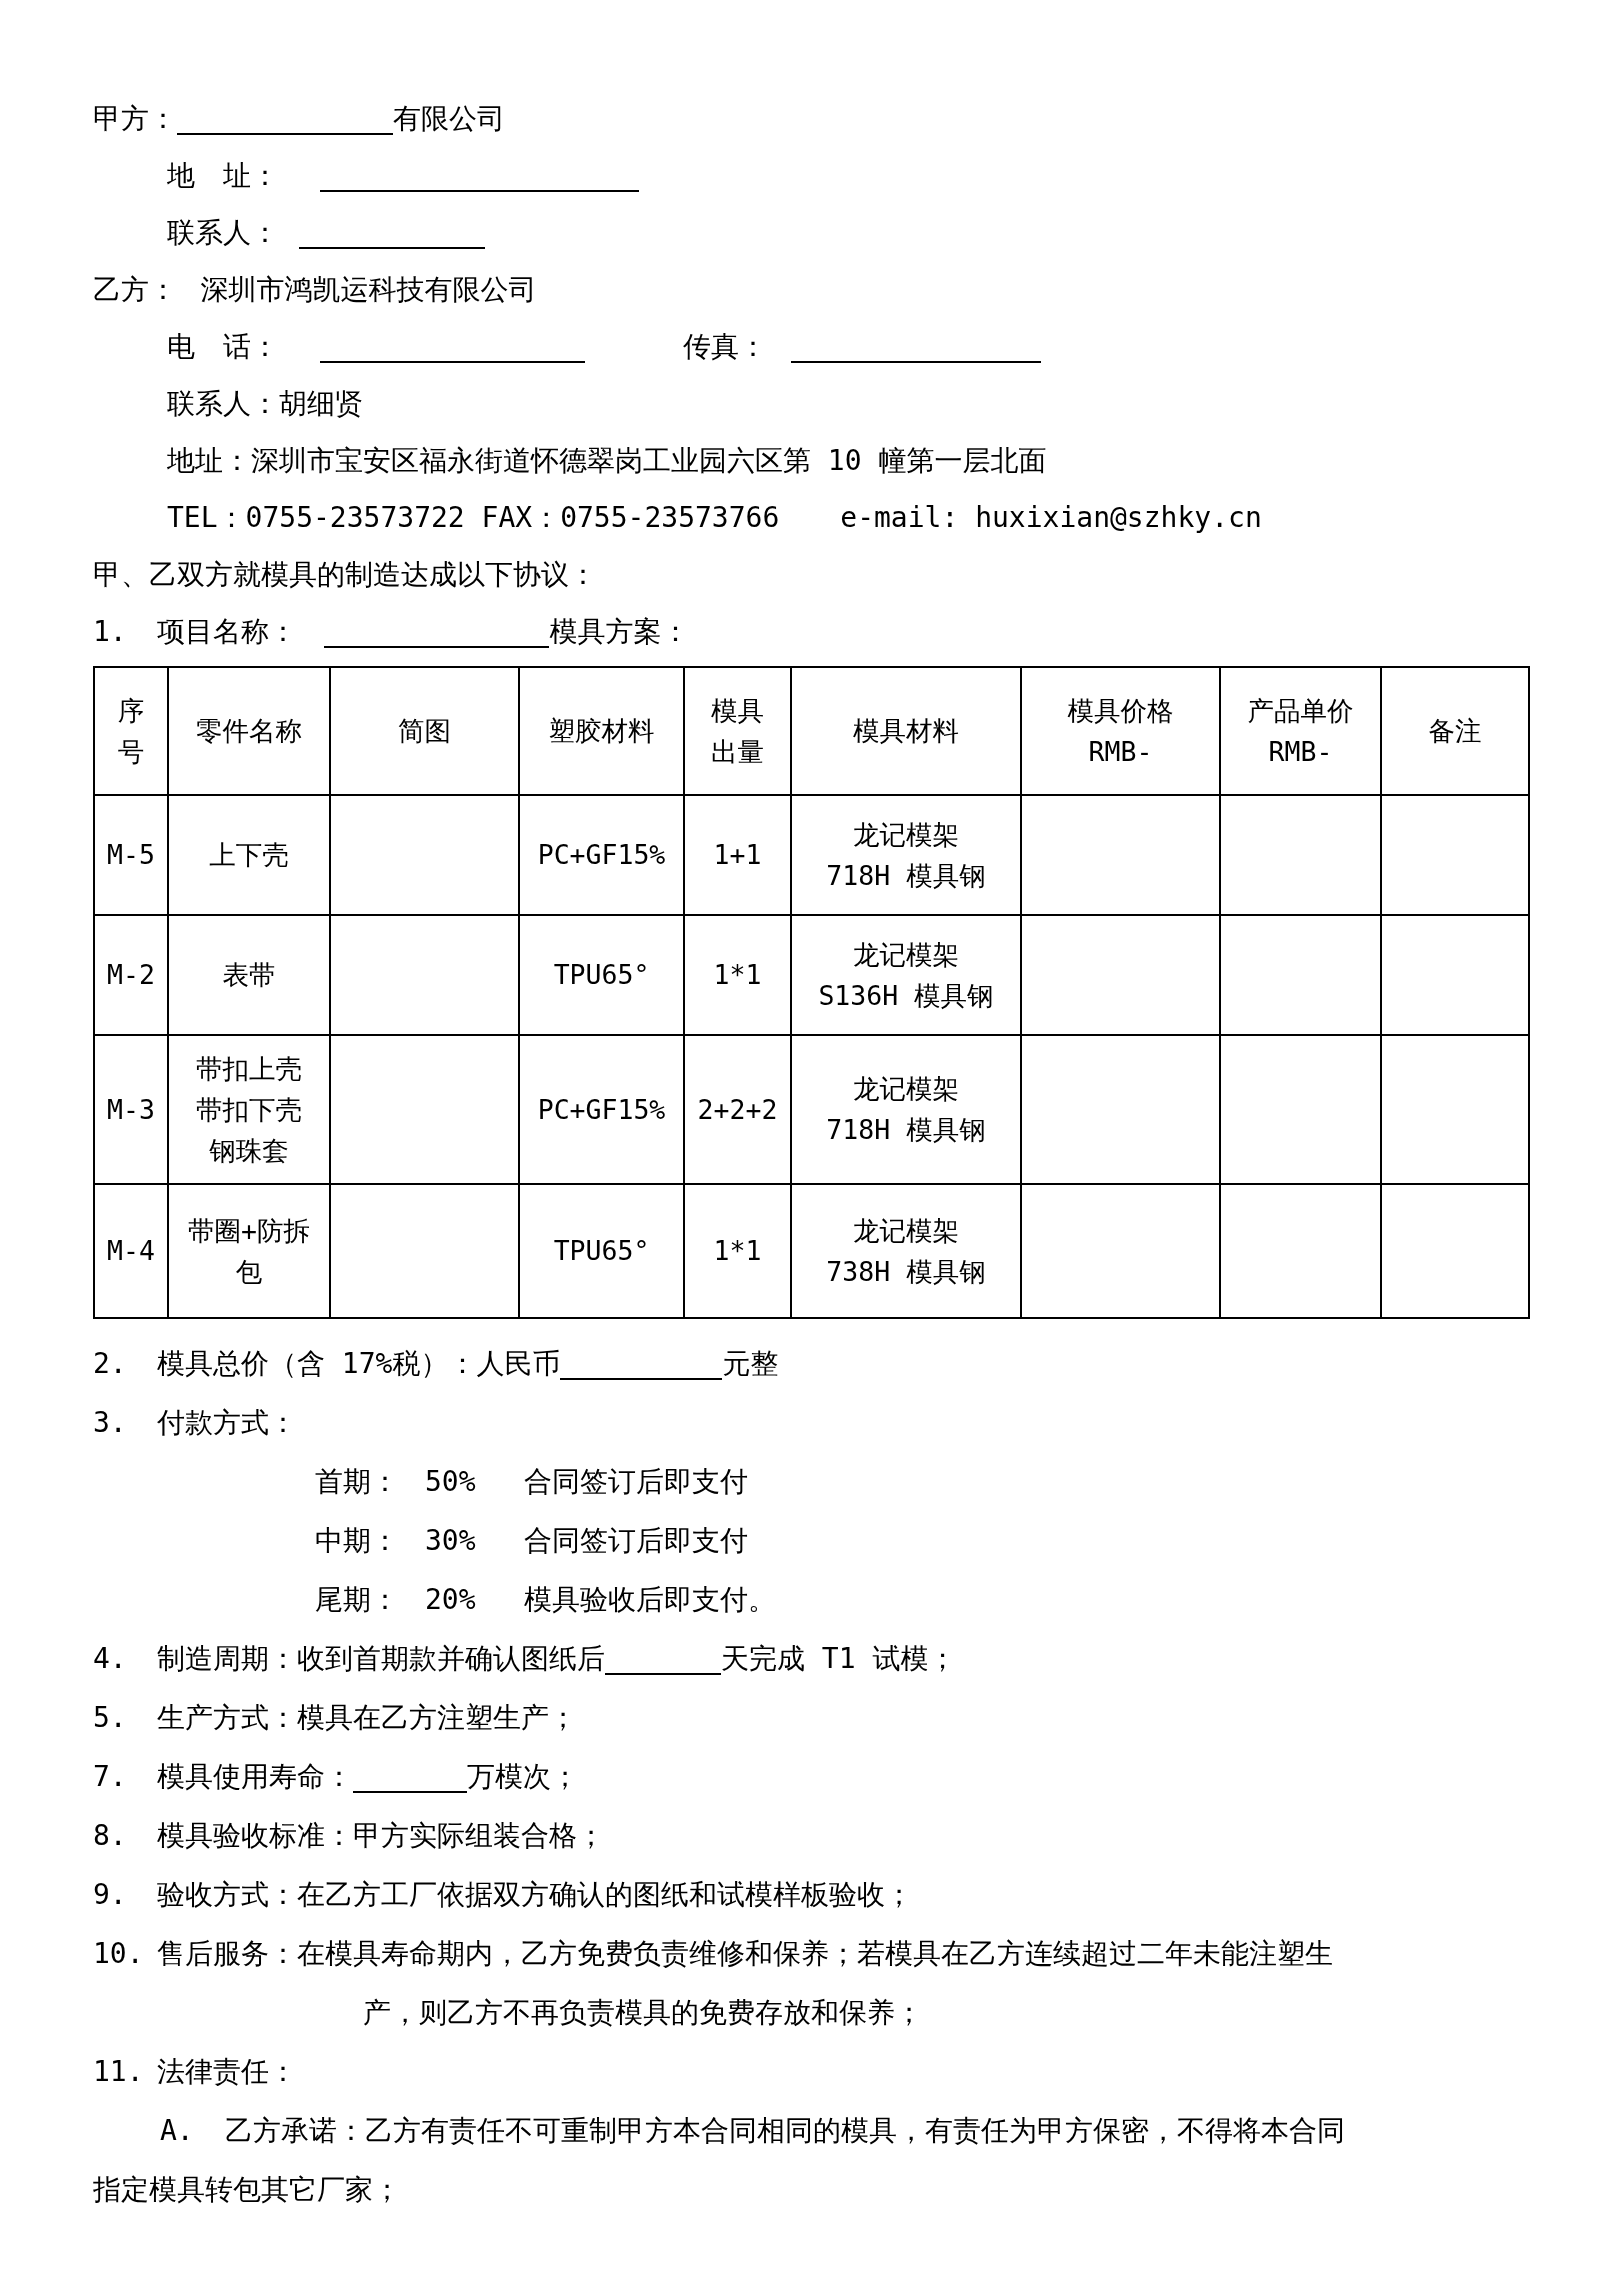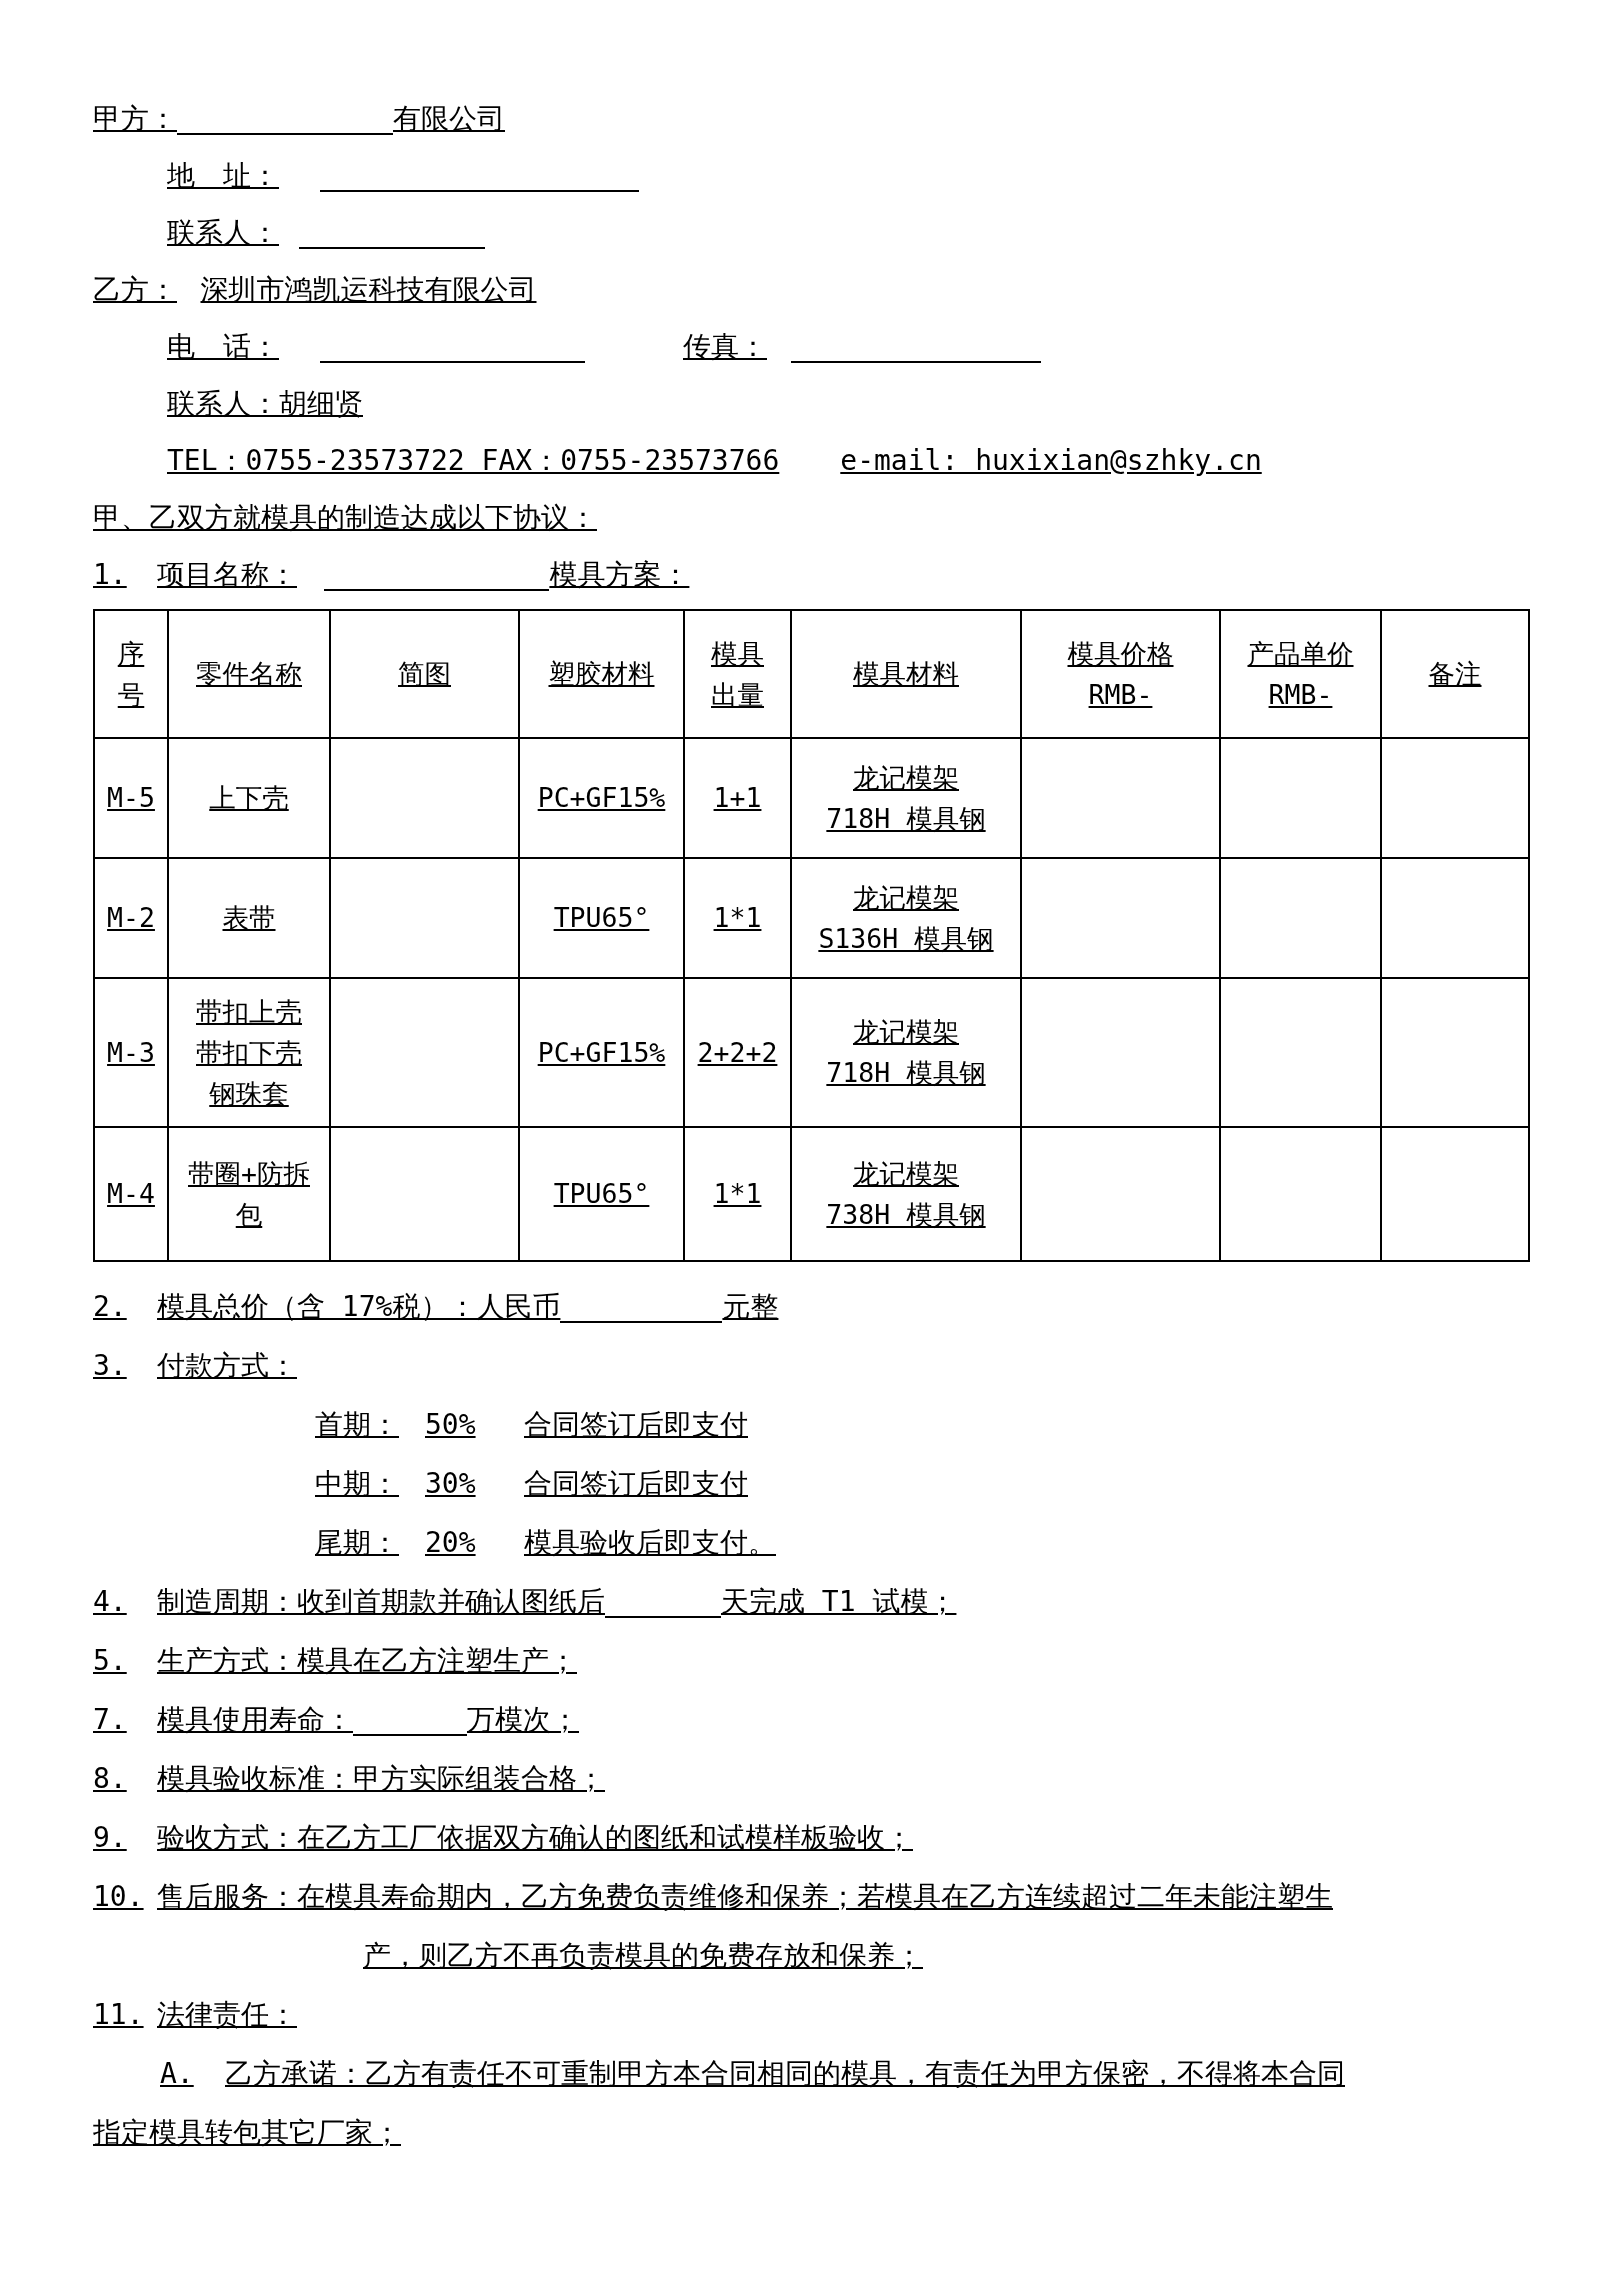--- a/index.html
+++ b/index.html
@@ -1,21 +1,21 @@
 <!DOCTYPE html>
 <html><head>
 <meta charset="utf-8">
 <style>
   html,body{margin:0;padding:0;background:#ffffff;}
   .page{
     width:1621px;height:2293px;box-sizing:border-box;
     padding:90px 93px 0 93px;
     background:#ffffff;color:#000000;
     font-family:"DejaVu Sans Mono","DejaVu Sans",monospace;
-    font-size:28px;line-height:1;position:relative;overflow:hidden;text-decoration:underline;
+    font-size:28px;line-height:1;position:relative;overflow:hidden;
   }
   .ln{height:57px;display:flex;align-items:center;white-space:nowrap;}
   .ln2{height:59px;display:flex;align-items:center;white-space:nowrap;}
   .ind1{padding-left:74px;}           
   .num{display:inline-block;width:64px;flex:0 0 64px;}
   .blank{display:inline-block;border-bottom:2.9px solid #000;height:1.1em;vertical-align:bottom;}
   .gap{display:inline-block;width:39px;}
   .pre{white-space:pre-line;}
   
   table.mold{border-collapse:collapse;width:1435px;table-layout:fixed;margin-top:5.9px;}
@@ -68,20 +68,24 @@
     <span class="gap" style="width:98px"></span>
     <span>传真：</span>
     <span class="gap" style="width:23.5px"></span>
     <span class="blank" style="width:250px"></span>
   </div>
   <div class="ln ind1">
     <span>联系人：</span>
     <span>胡细贤</span>
   </div>
   <div class="ln ind1">
+    <span>地址：</span>
+    <span>深圳市宝安区福永街道怀德翠岗工业园六区第 10 幢第一层北面</span>
+  </div>
+  <div class="ln ind1">
     <span>TEL：0755-23573722 FAX：0755-23573766</span>
     <span class="gap" style="width:61px"></span>
     <span>e-mail: huxixian@szhky.cn</span>
   </div>
 
   <div class="ln">
     <span>甲、乙双方就模具的制造达成以下协议：</span>
   </div>
 
   <div class="ln">

